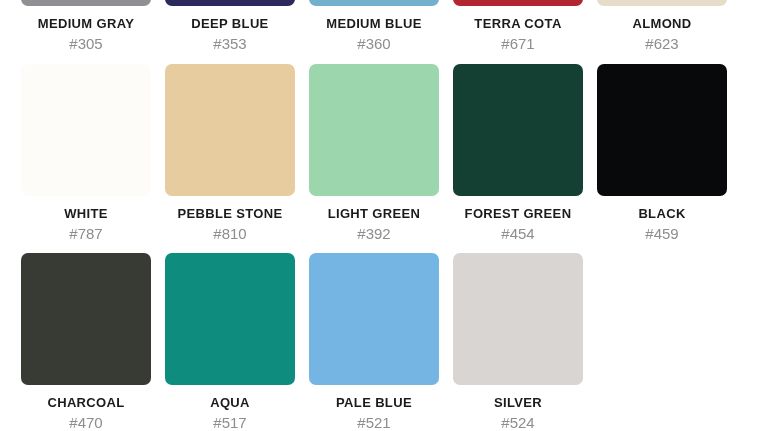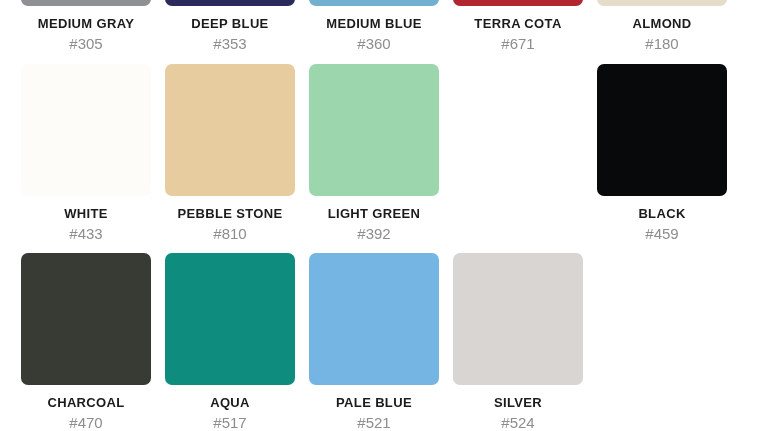--- a/index.html
+++ b/index.html
@@ -113,39 +113,44 @@
       <div class="swatch-code">#360</div>
     </div>
     <div class="swatch-cell c3">
       <div class="swatch-chip" style="background: rgb(178, 38, 48);"></div>
       <div class="swatch-name">TERRA COTA</div>
       <div class="swatch-code">#671</div>
     </div>
     <div class="swatch-cell c4">
       <div class="swatch-chip" style="background: rgb(229, 220, 201);"></div>
       <div class="swatch-name">ALMOND</div>
-      <div class="swatch-code">#180</div>
+      <div class="swatch-code">#623</div>
     </div>
   </div>
 
   <div class="palette-row" id="row-two">
     <div class="swatch-cell c0">
       <div class="swatch-chip" style="background: rgb(253, 252, 248);"></div>
       <div class="swatch-name">WHITE</div>
-      <div class="swatch-code">#433</div>
+      <div class="swatch-code">#787</div>
     </div>
     <div class="swatch-cell c1">
       <div class="swatch-chip" style="background: rgb(230, 204, 158);"></div>
       <div class="swatch-name">PEBBLE STONE</div>
       <div class="swatch-code">#810</div>
     </div>
     <div class="swatch-cell c2">
       <div class="swatch-chip" style="background: rgb(155, 214, 172);"></div>
       <div class="swatch-name">LIGHT GREEN</div>
       <div class="swatch-code">#392</div>
+    </div>
+    <div class="swatch-cell c3">
+      <div class="swatch-chip" style="background: rgb(20, 63, 51);"></div>
+      <div class="swatch-name">FOREST GREEN</div>
+      <div class="swatch-code">#454</div>
     </div>
     <div class="swatch-cell c4">
       <div class="swatch-chip" style="background: rgb(8, 9, 10);"></div>
       <div class="swatch-name">BLACK</div>
       <div class="swatch-code">#459</div>
     </div>
   </div>
 
   <div class="palette-row" id="row-three">
     <div class="swatch-cell c0">

